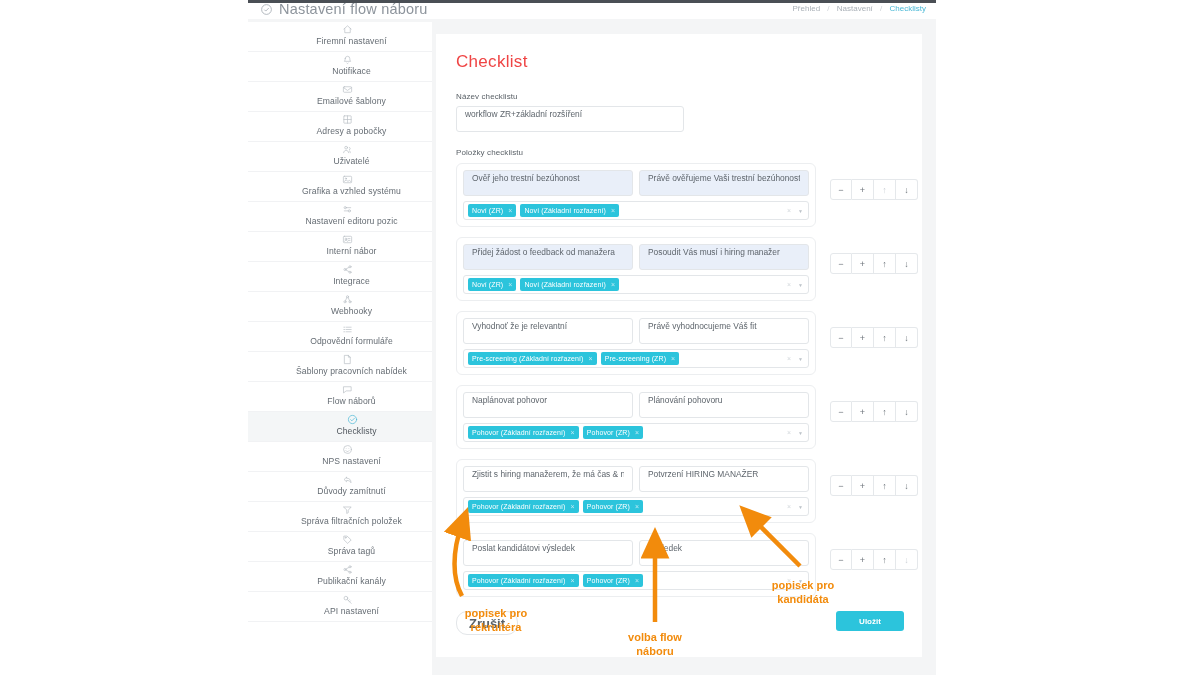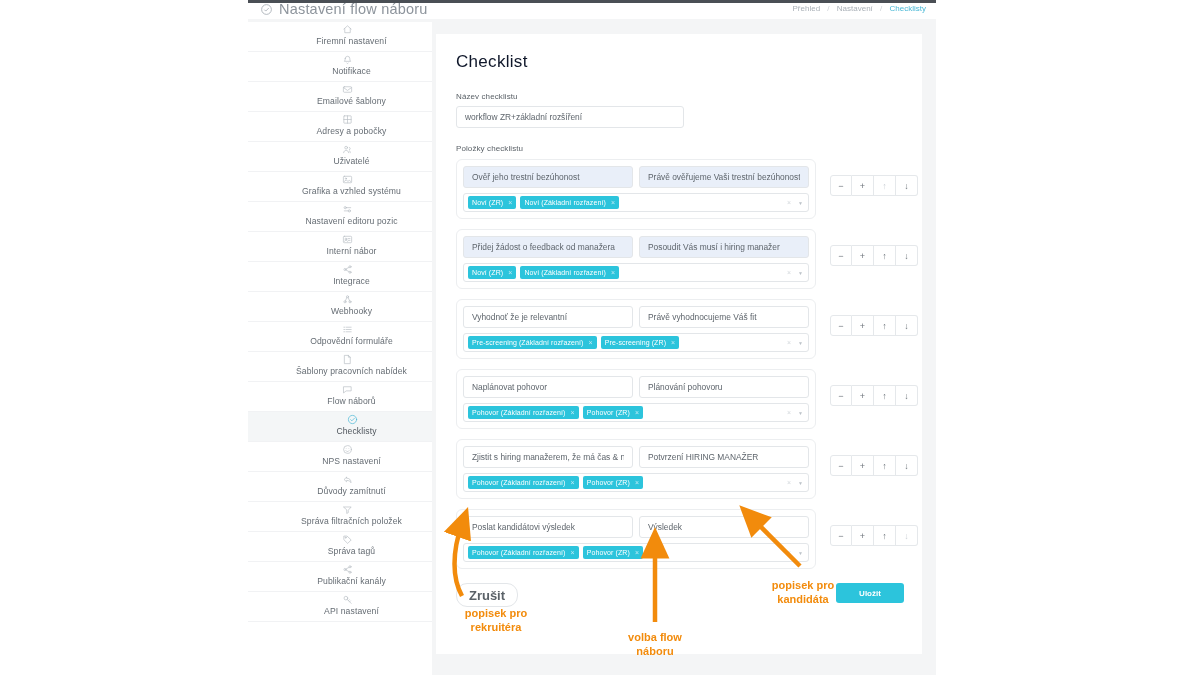--- a/index.html
+++ b/index.html
@@ -76,30 +76,30 @@
     padding:12px 0 0 0;
   }
   .card{
     position:relative;margin:0 14px 0 4px;
     background:#ffffff;
     min-height:620px;
     padding:18px 20px 20px 20px;
     box-sizing:border-box;
   }
   .card-title{
-    font-size:17px;color:#0f172a;font-weight:400;letter-spacing:.3px;
+    font-size:17px;color:#ef4444;font-weight:400;letter-spacing:.3px;
     margin:0 0 20px 0;
   }
   .field-label{
     font-size:8px;color:#5b6268;font-weight:400;letter-spacing:.1px;
     margin-bottom:5px;
   }
   .text-input{
     height:22px;border:1px solid #e3e6e9;border-radius:3px;background:#ffffff;
-    display:flex;align-items:center;padding:0 8px;box-sizing:border-box;
+    display:flex;align-items:flex-end;padding:12px 8px;box-sizing:border-box;
     font-size:8.4px;color:#5e656c;
   }
   .name-input{width:228px;margin-bottom:16px;}
 
   
   .rows{margin-top:6px;}
   .crow{
     position:relative;
     margin-bottom:10px;
     min-height:54px;

